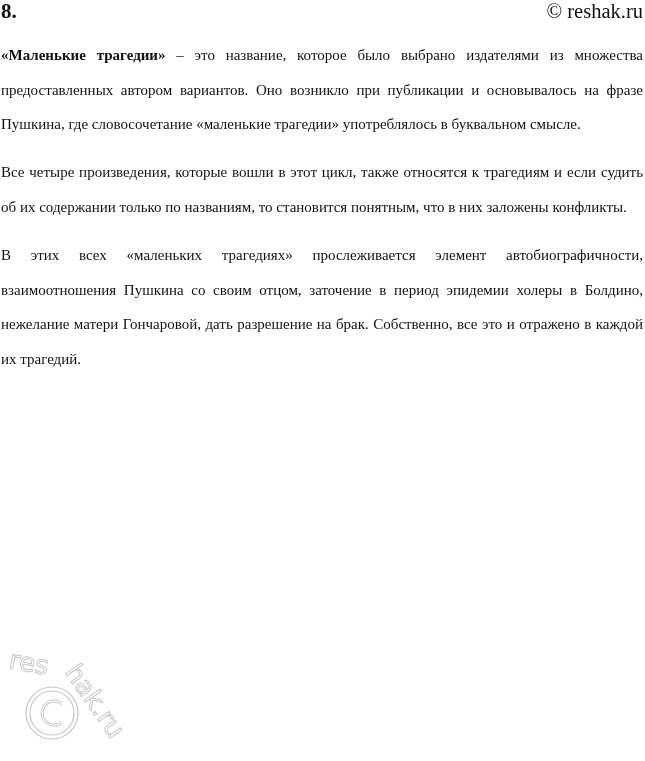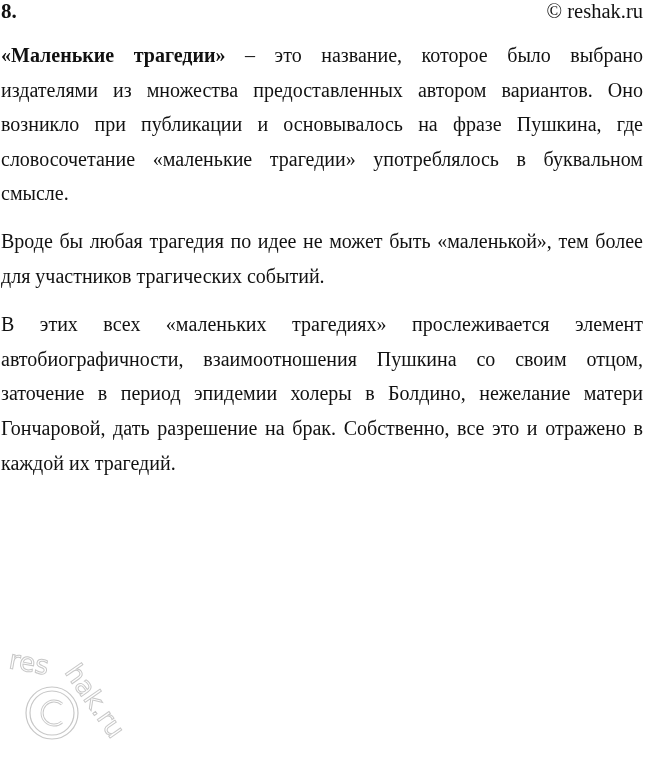--- a/index.html
+++ b/index.html
@@ -38,21 +38,21 @@
       line-height: 26px;
     }
     .content {
       position: absolute;
       top: 38px;
       left: 1px;
       width: 642px;
     }
     .content p {
       margin: 0 0 13.5px 0;
-      font-size: 20px;
+      font-size: 15px;
       line-height: 34.6px;
       text-align: justify;
       text-align-last: left;
       word-spacing: 0px;
     }
     .content p b {
       font-weight: bold;
     }
     .watermark {
       position: absolute;
@@ -67,21 +67,21 @@
 </head>
 <body>
 
 <div class="header">
   <div class="task-number">8.</div>
   <div class="copyright">© reshak.ru</div>
 </div>
 
 <div class="content">
   <p><b>«Маленькие трагедии»</b><span> – это название, которое было выбрано издателями из множества предоставленных автором вариантов. Оно возникло при публикации и основывалось на фразе Пушкина, где словосочетание «маленькие трагедии» употреблялось в буквальном смысле.</span></p>
-  <p>Вроде бы любая трагедия по идее не может быть «маленькой», тем более для участников трагических событий.</p>
+  <p>Все четыре произведения, которые вошли в этот цикл, также относятся к трагедиям и если судить об их содержании только по названиям, то становится понятным, что в них заложены конфликты.</p>
   <p>В этих всех «маленьких трагедиях» прослеживается элемент автобиографичности, взаимоотношения Пушкина со своим отцом, заточение в период эпидемии холеры в Болдино, нежелание матери Гончаровой, дать разрешение на брак. Собственно, все это и отражено в каждой их трагедий.</p>
 </div>
 
 <svg class="watermark" viewBox="0 0 130 130" xmlns="http://www.w3.org/2000/svg">
   <g fill="none" stroke="#9a9a9a" stroke-width="1.2">
 
     <circle cx="50" cy="85" r="26"></circle>
     <circle cx="50" cy="85" r="22"></circle>
     <path d="M60 76 A12 12 0 1 0 60 94" stroke-width="3"></path>
     <path d="M60 76 A12 12 0 1 0 60 94" stroke="#ffffff" stroke-width="1.2"></path>

